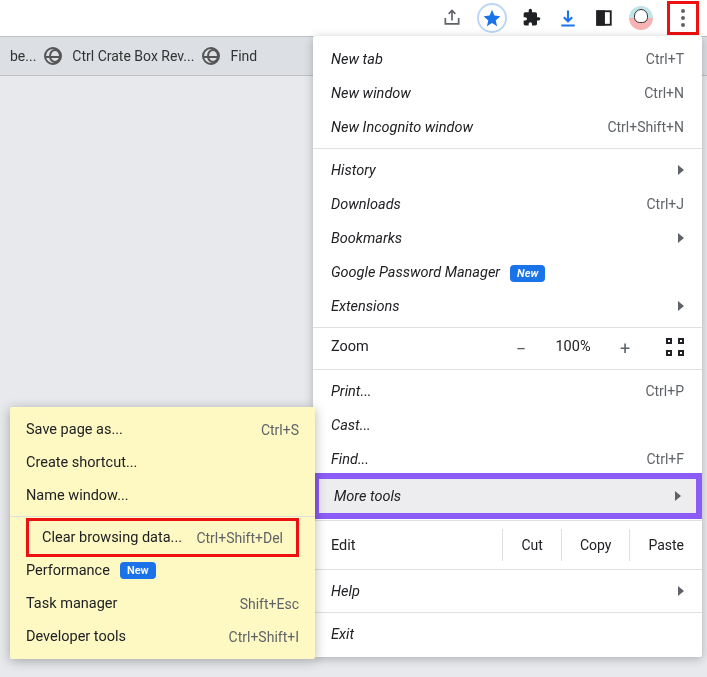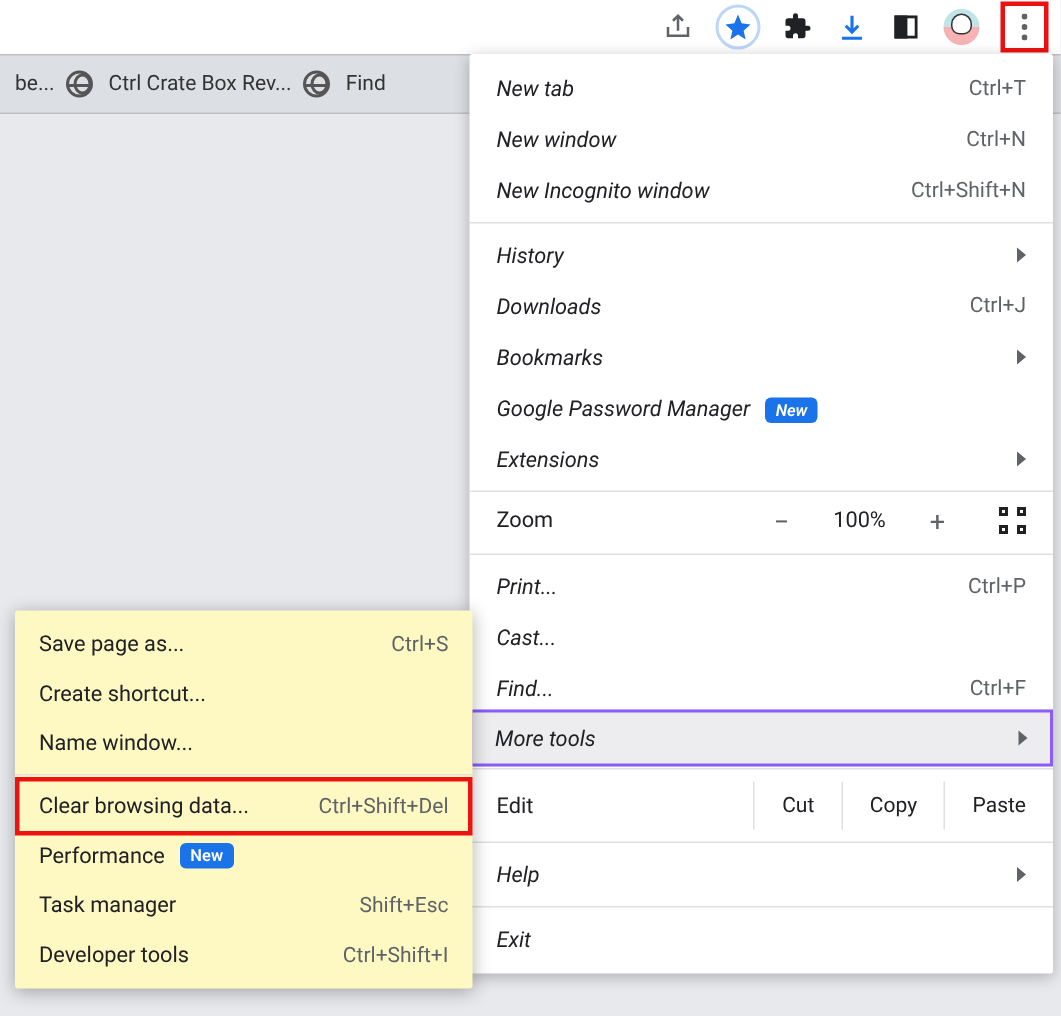--- a/index.html
+++ b/index.html
@@ -31,21 +31,21 @@
       position: absolute; top: 36px; left: 313px; width: 389px; background: #fff;
       border-radius: 2px; box-shadow: 0 2px 10px rgba(0,0,0,0.25);
       padding: 6px 0; font-size: 14.5px; color: #202124;
     }
     .menu-item { display:flex; align-items:center; justify-content:space-between; padding: 8px 18px; min-height: 34px; }
     .menu-label { flex: 1; font-style: italic; }
     .shortcut { color: #5f6368; font-size: 14px; }
     .arrow-right { width:0; height:0; border-top:5px solid transparent; border-bottom:5px solid transparent; border-left:6px solid #5f6368; }
     .sep { height:1px; background:#e0e0e0; margin: 4px 0; }
     .badge-new { background:#1a73e8; color:#fff; font-size:11px; font-weight:600; padding:2px 7px; border-radius:4px; margin-left:10px; }
-    .more-tools-highlight { border: 2px solid #8b5cf6; margin: -3px 0; background:#ededef; }
+    .more-tools-highlight { border: 6px solid #8b5cf6; margin: -3px 0; background:#ededef; }
     .more-tools-highlight .menu-item{padding:8px 15px;}
 
     .zoom-row { display:flex; padding: 6px 18px; gap: 12px; }
     .zoom-label { flex:1; }
     .zoom-btn { width: 30px; text-align:center; color:#5f6368; font-size:18px; cursor:pointer;}
     .zoom-val { width:50px; text-align:center; }
     .fullscreen-icon { width:18px; height:18px; position:relative; margin-left:14px; }
     .fullscreen-icon span{position:absolute; width:6px; height:6px; border:2px solid #202124;}
     .fs-tl{top:0;left:0;border-right:none;border-bottom:none;}
     .fs-tr{top:0;right:0;border-left:none;border-bottom:none;}
@@ -55,21 +55,21 @@
     .edit-row { display:flex; align-items:center; padding: 4px 0 4px 18px; }
     .edit-row .edit-label { flex:1; }
     .edit-btn { padding: 8px 18px; border-left:1px solid #e0e0e0; color:#202124; cursor:pointer; font-size:14px;}
 
     .submenu {
       position:absolute; top: 407px; left: 10px; width: 305px; background:#fef9c3;
       border-radius: 2px; box-shadow: 0 2px 12px rgba(0,0,0,0.3);
       padding: 6px 0; font-size: 14.5px; color:#202124;
     }
     .sub-item { display:flex; justify-content:space-between; align-items:center; padding: 8px 16px; min-height:33px;}
-    .clear-highlight { border:3px solid #e11; margin:-3px 0; }
+    .clear-highlight { border:3px solid #e11; margin:-3px 16px; }
     .clear-highlight .sub-item{padding:8px 13px;}
     .perf-label{display:flex; align-items:center;}
 
     svg { display:block; }
   </style>
 </head>
 <body>
 
 <div class="toolbar">
   <div class="toolbar-icon">

